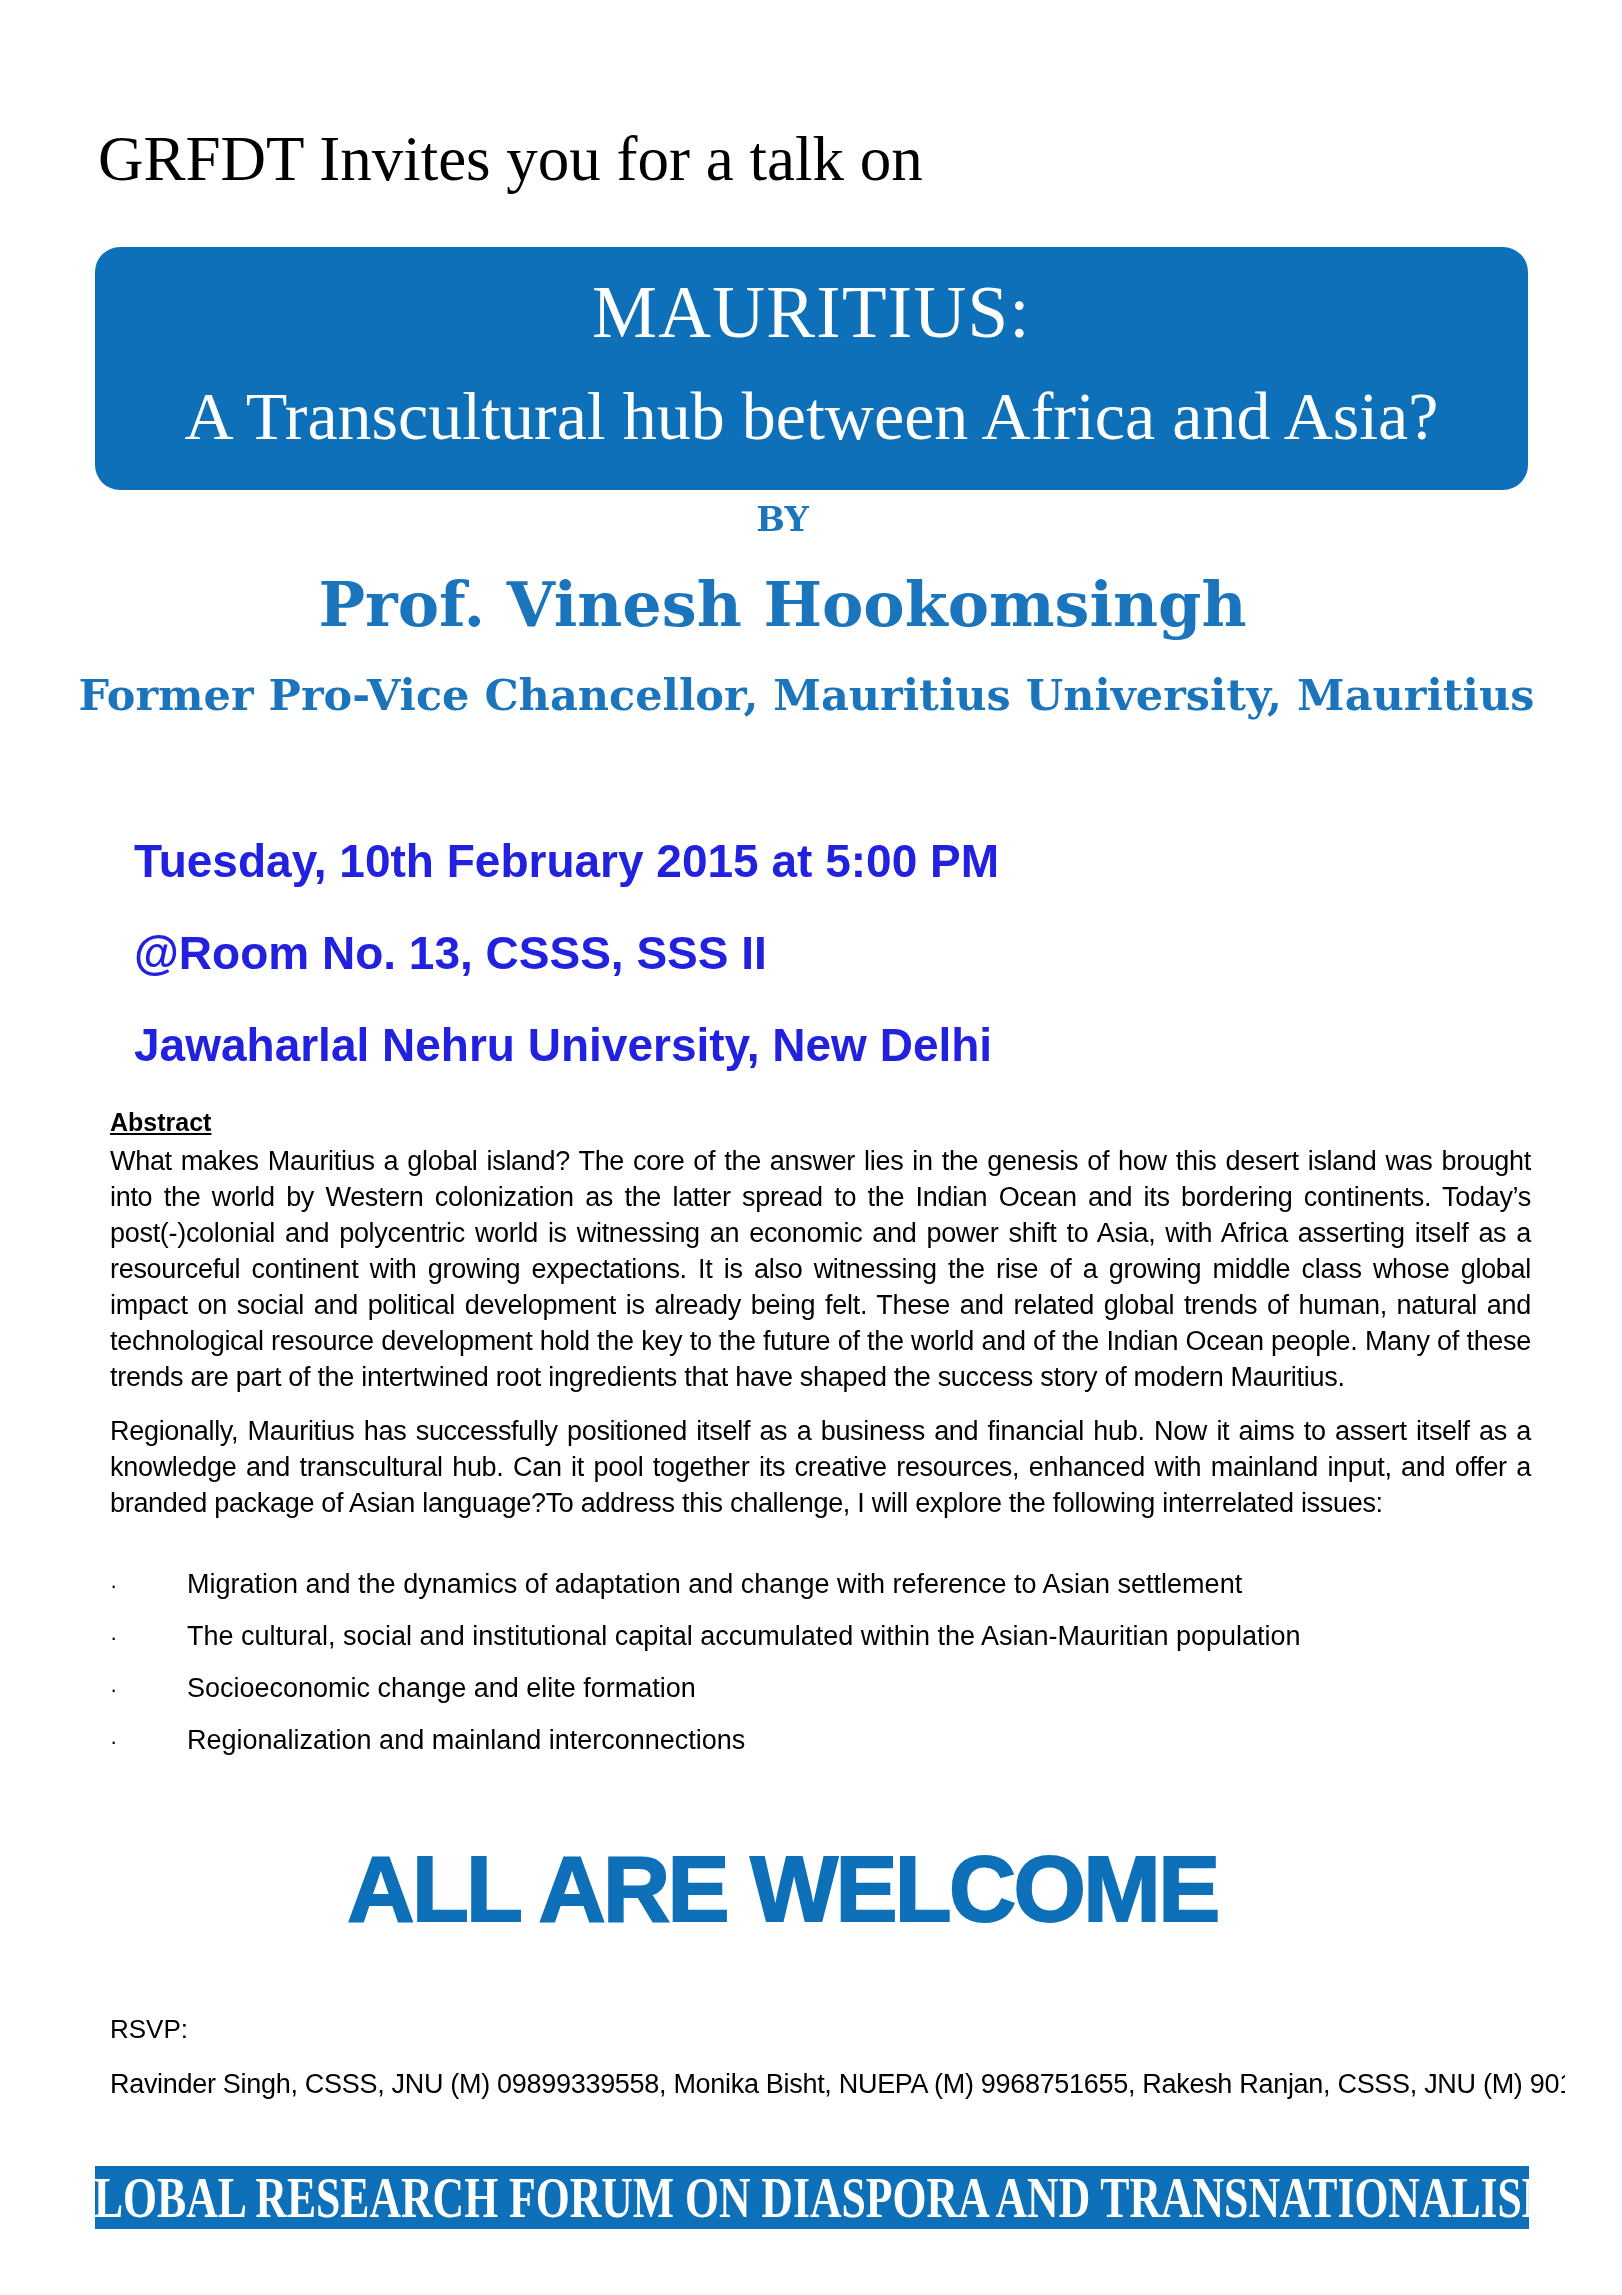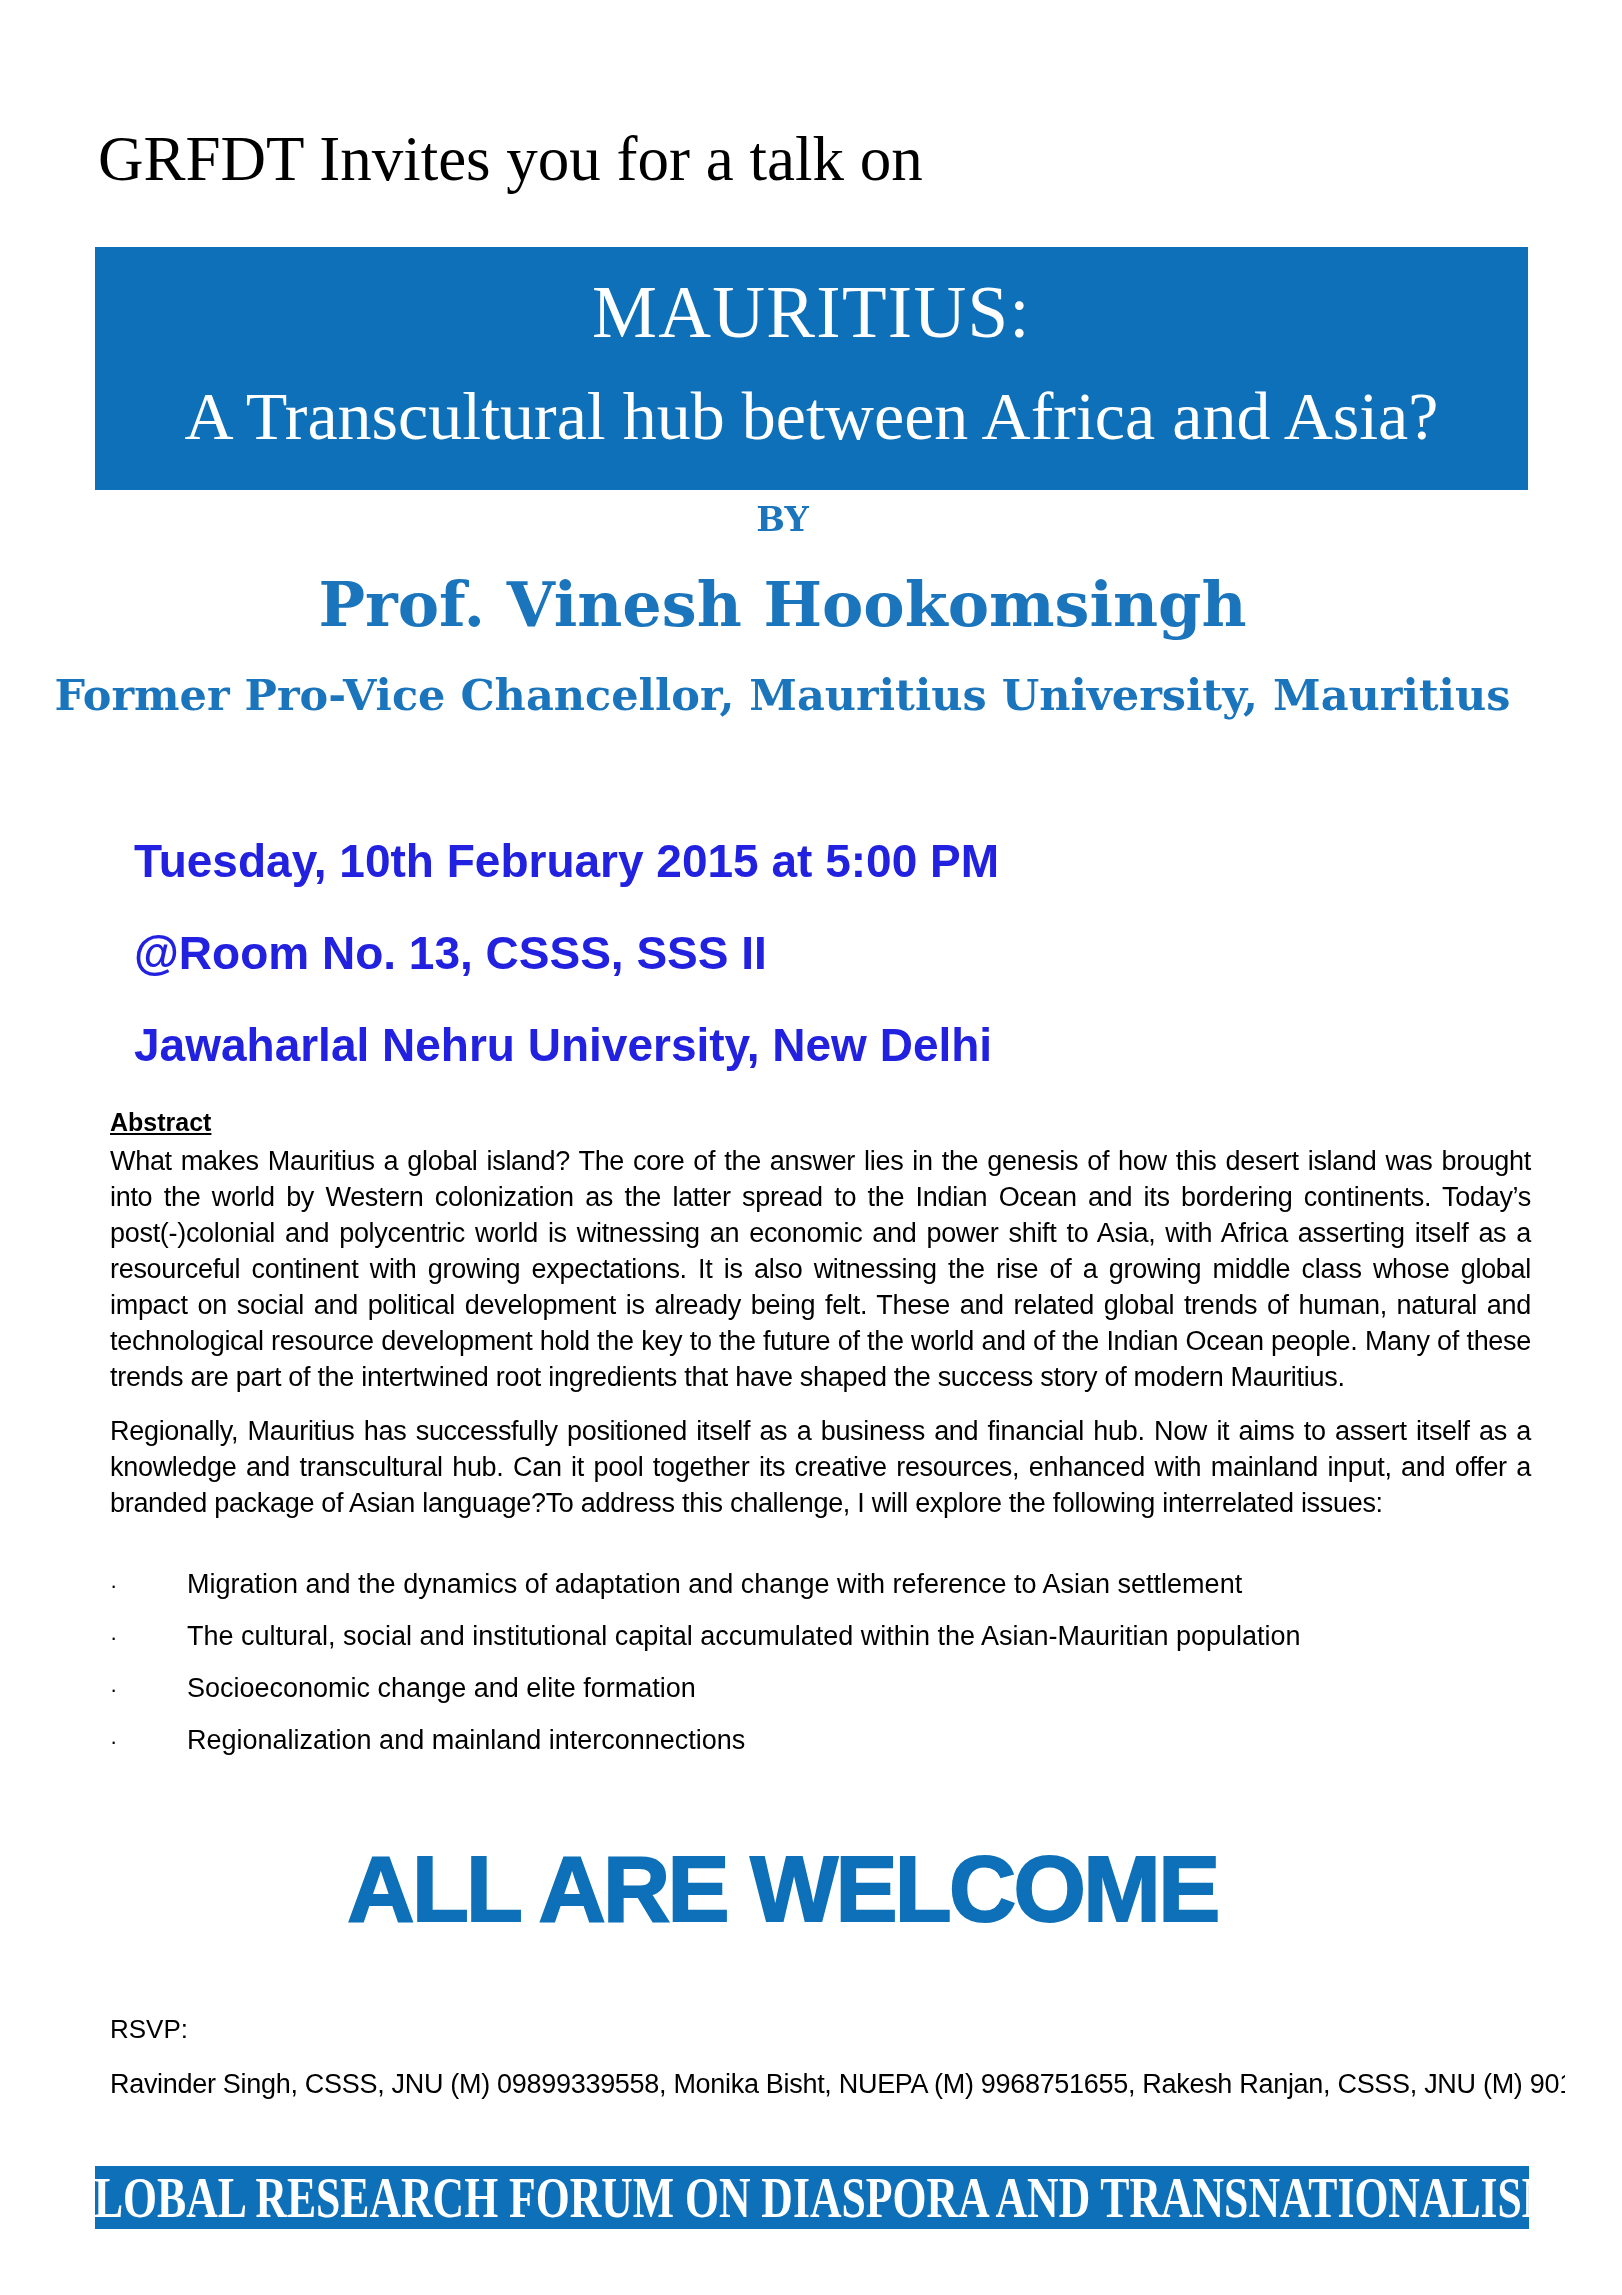--- a/index.html
+++ b/index.html
@@ -25,20 +25,21 @@
 
   
   .banner {
     position: absolute;
     left: 95px; top: 247px;
     width: 1433px; height: 243px;
     background: var(--banner-blue, #0D70B8);
     text-align: center;
     color: #fff;
     font-family: "Liberation Serif", serif;
+    border-radius: 25px;
   }
   .banner-line1 {
     margin-top: 26px;
     font-size: 73px;
     letter-spacing: 1.3px;
     line-height: 1.1;
   }
   .banner-line2 {
     margin-top: 26px;
     font-size: 68px;
@@ -69,20 +70,21 @@
   }
   .speaker-title {
     position: absolute;
     left: 0; top: 670px; width: 100%;
     text-align: center;
     font-family: "DejaVu Serif", serif;
     font-weight: bold;
     font-size: 43px;
     color: var(--accent-blue, #1B75BC);
     white-space: nowrap;
+    padding-left: 24px;
   }
 
   
   .event {
     position: absolute;
     left: 110px; top: 815px;
     font-weight: bold;
     font-size: 46px;
     line-height: 92px;
     color: var(--date-blue, #2121DF);

